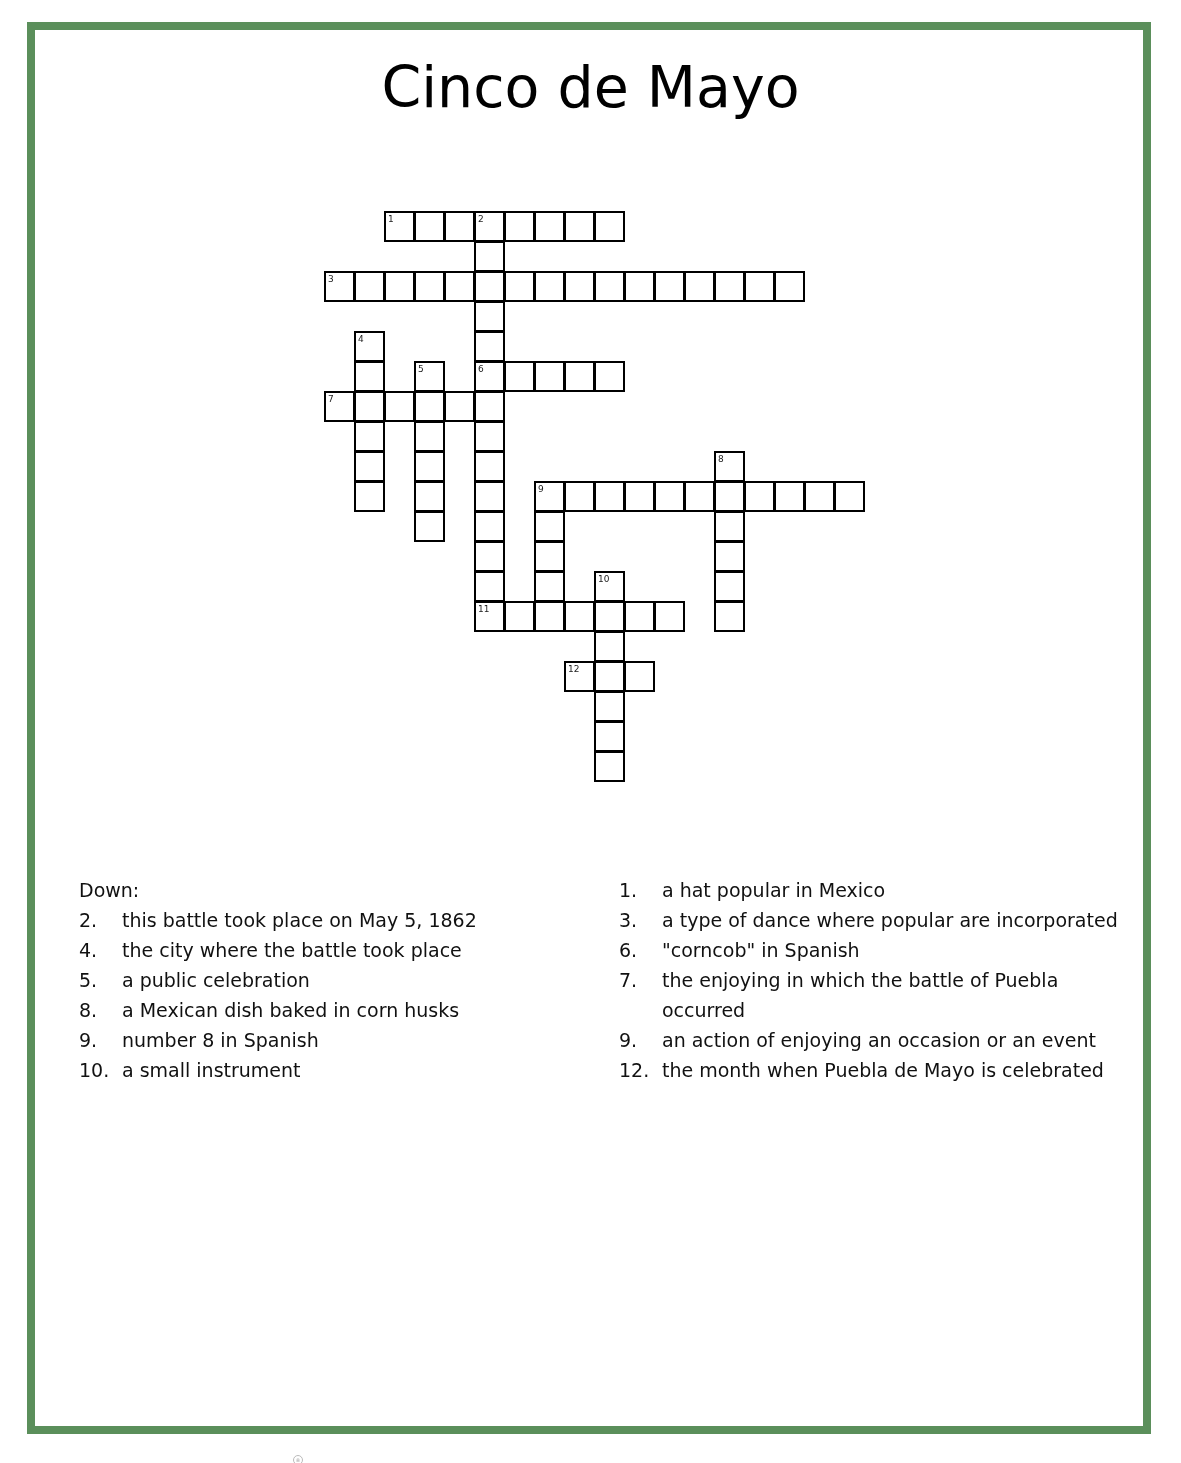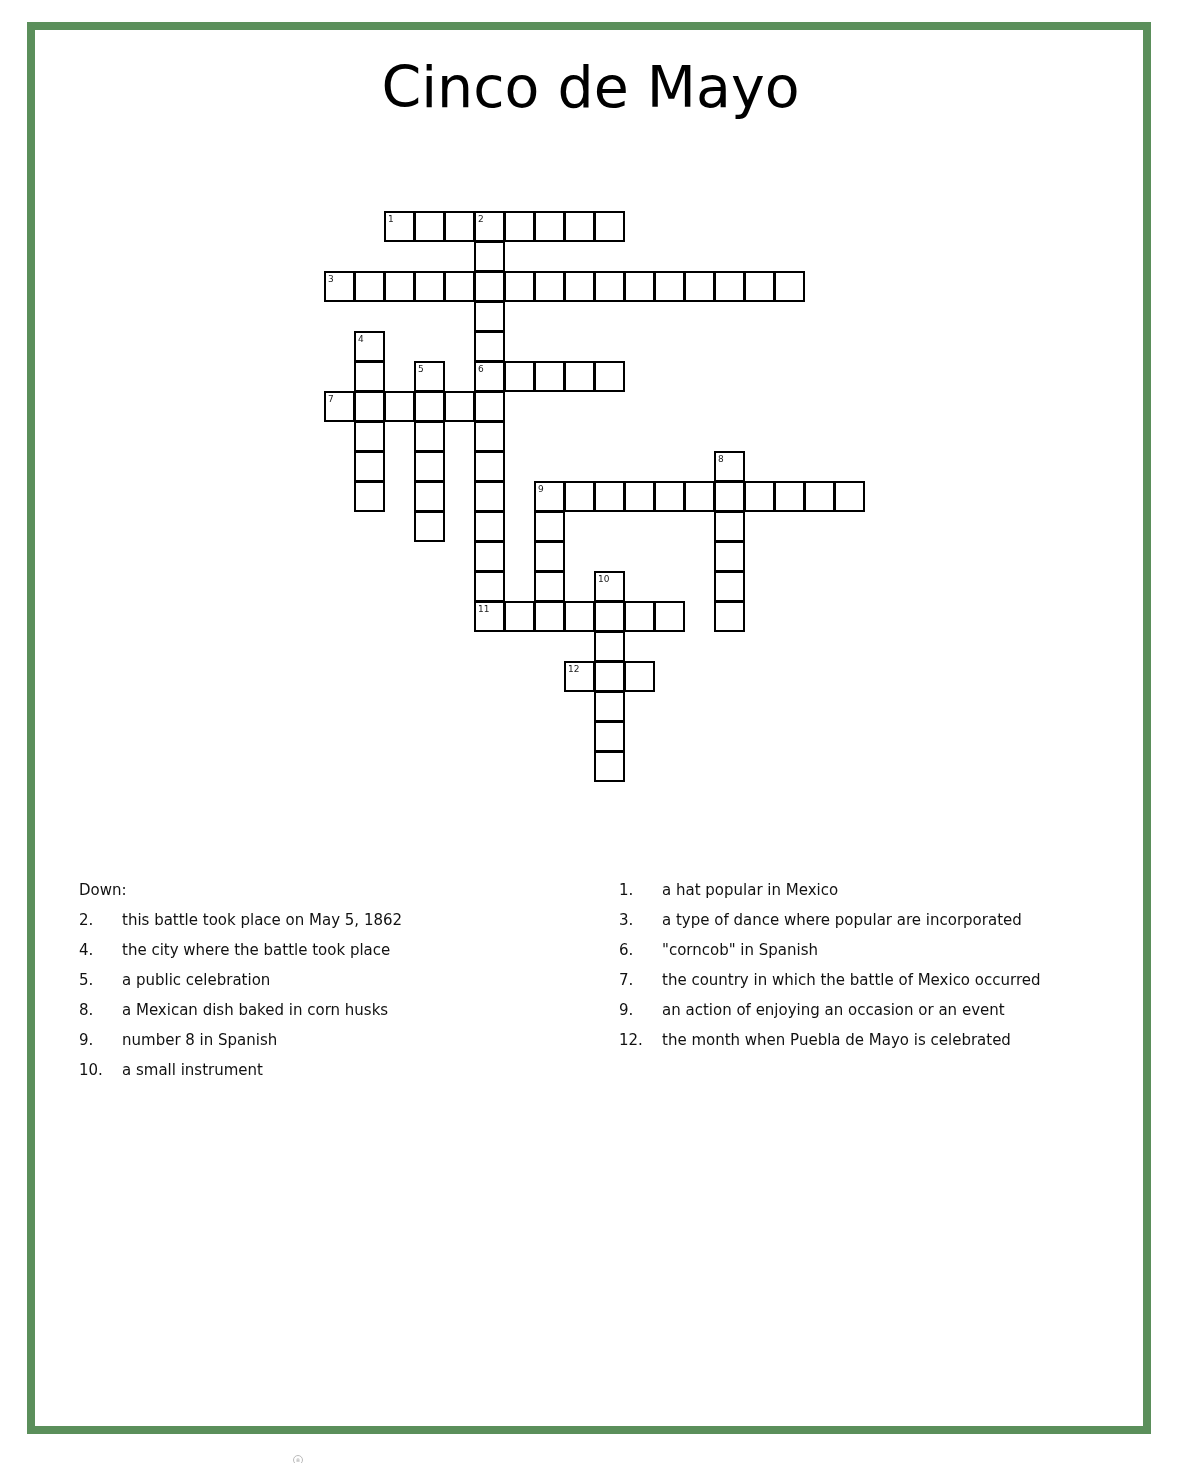--- a/index.html
+++ b/index.html
@@ -6,21 +6,21 @@
     body { width: 1181px; height: 1463px; position: relative; overflow: hidden;
            font-family: "DejaVu Sans", sans-serif; color: #111; }
     .frame { position: absolute; left: 27px; top: 22px; width: 1124px; height: 1412px;
              box-sizing: border-box; border: 8px solid #5b8f5b; }
     .title { position: absolute; left: 0; width: 1181px; top: 52px; text-align: center;
              font-size: 57px; line-height: 70px; color: #000; }
     .grid { position: absolute; left: 324px; top: 211px; }
     .cell { position: absolute; width: 31px; height: 31px; box-sizing: border-box;
             border: 2px solid #000; background: #fff; }
     .cell .num { position: absolute; left: 2px; top: 1px; font-size: 9px; line-height: 10px; color: #222; }
-    .clues { position: absolute; font-size: 15px; line-height: 30px; color: #111; }
+    .clues { position: absolute; font-size: 19px; line-height: 30px; color: #111; }
     .clues.down { left: 79px; top: 875px; width: 480px; }
     .clues.across { left: 619px; top: 875px; width: 510px; }
     .clues .head { height: 30px; }
     .clue { display: flex; }
     .clue .n { width: 43px; flex: 0 0 43px; }
     .clue .t { flex: 1; }
     .reg { position: absolute; left: 293px; top: 1455px; width: 8px; height: 8px; border-radius: 50%;
            border: 1px solid #bbb; font-size: 5px; color: #999; text-align: center; line-height: 8px; }
   </style>
 </head>
@@ -184,21 +184,21 @@
       <div class="clue">
         <span class="n">3.</span>
         <span class="t">a type of dance where popular are incorporated</span>
       </div>
       <div class="clue">
         <span class="n">6.</span>
         <span class="t">"corncob" in Spanish</span>
       </div>
       <div class="clue">
         <span class="n">7.</span>
-        <span class="t">the country in which the battle of Mexico occurred</span>
+        <span class="t">the enjoying in which the battle of Puebla occurred</span>
       </div>
       <div class="clue">
         <span class="n">9.</span>
         <span class="t">an action of enjoying an occasion or an event</span>
       </div>
       <div class="clue">
         <span class="n">12.</span>
         <span class="t">the month when Puebla de Mayo is celebrated</span>
       </div>
     </div>

